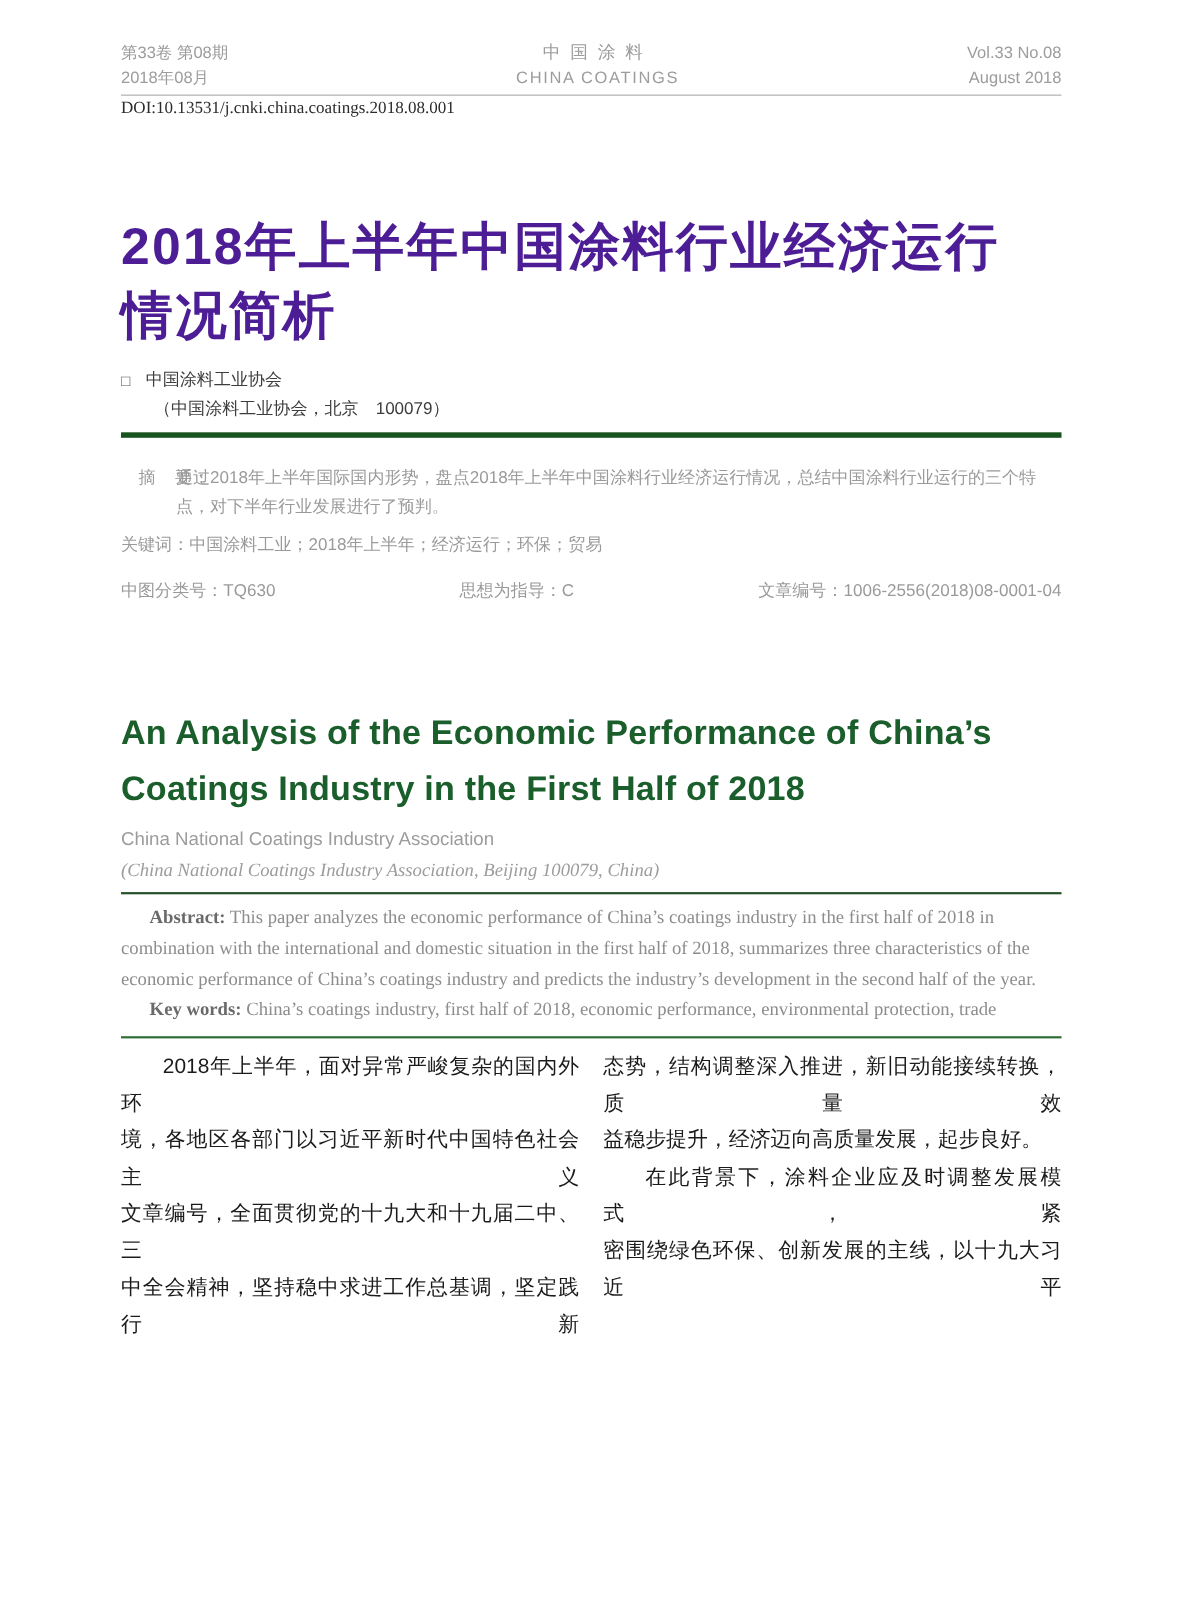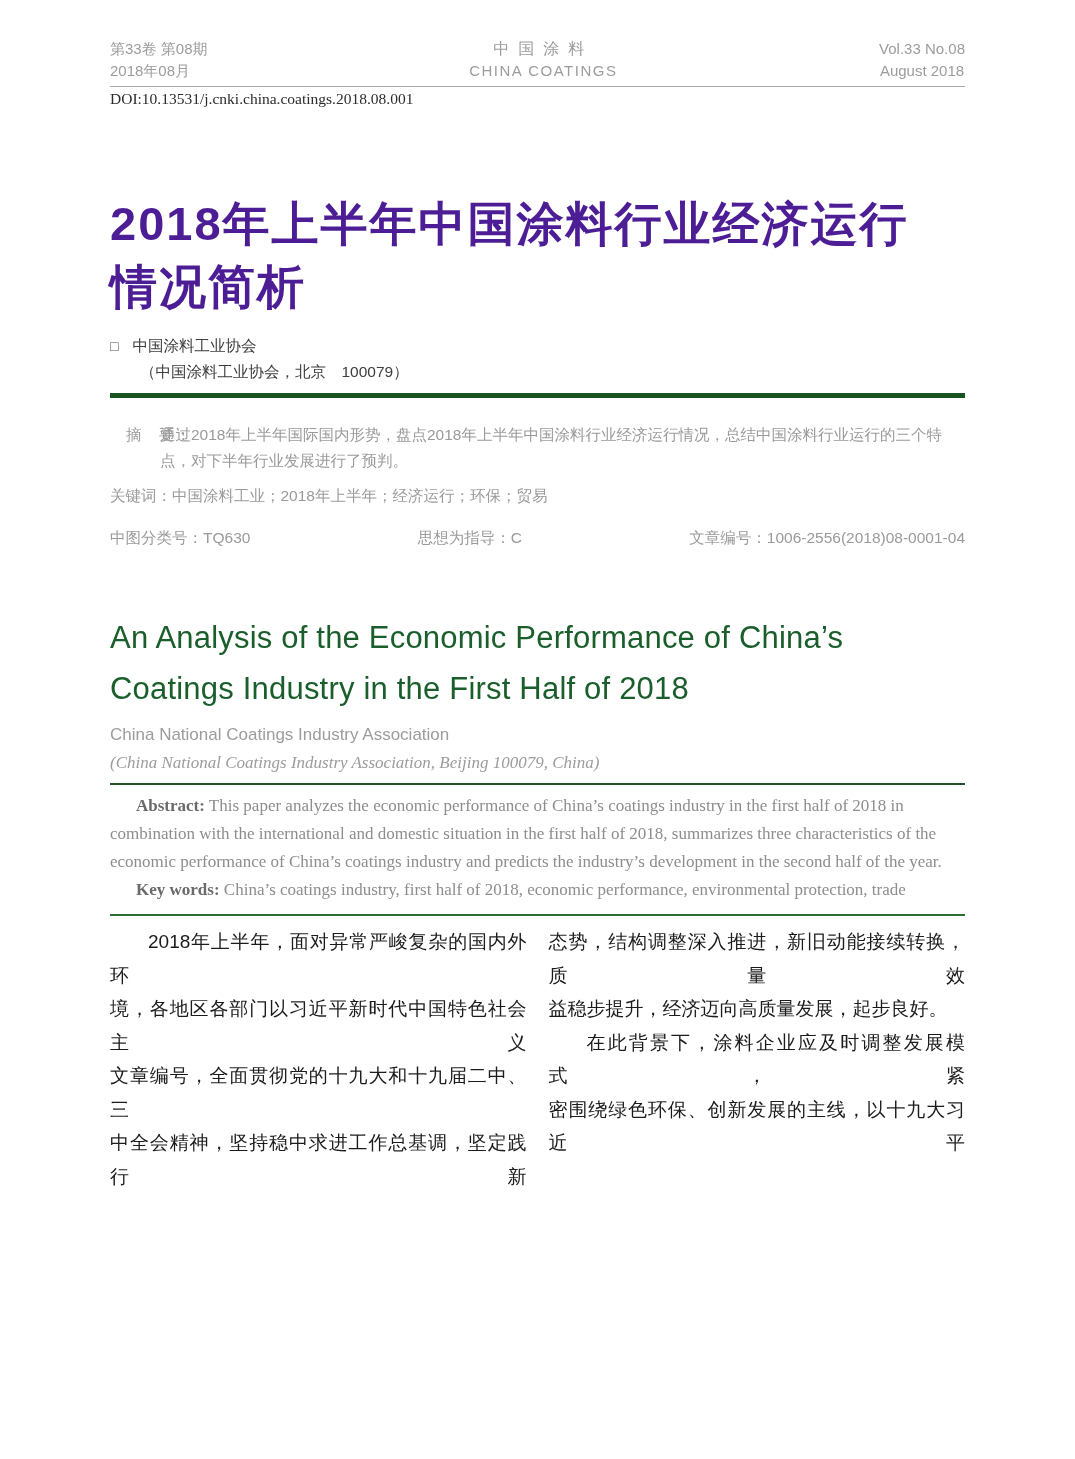--- a/index.html
+++ b/index.html
@@ -22,21 +22,21 @@
     align-items: flex-end;
     padding-top: 38px;
     border-bottom: 1px solid #a8a8a8;
     padding-bottom: 4px;
     color: #9c9c9c;
     font-size: 15px;
     line-height: 22px;
   }
   .jheader .col-left { text-align: left; }
   .jheader .col-center { text-align: center; }
-  .jheader .col-right { text-align: center; }
+  .jheader .col-right { text-align: right; }
   .jheader .cn-journal { letter-spacing: 9px; font-size: 16px; }
   .jheader .en-journal { letter-spacing: 1.5px; }
   .doi {
     font-family: "Liberation Serif", serif;
     font-size: 15.5px;
     color: #2b2b2b;
     margin-top: 3px;
   }
 
   
@@ -63,23 +63,23 @@
 
   
   .abs-cn { margin-top: 24px; color: #9a9a9a; font-size: 15.5px; line-height: 26px; }
   .hang { position: relative; padding-left: 50px; }
   .hang .lbl { position: absolute; left: 16px; top: 0; letter-spacing: 1px; }
   .kw-line { margin-top: 9px; }
   .clc-row { display: flex; justify-content: space-between; margin-top: 16px; }
 
   
   .title-en {
-    margin-top: 61px;
+    margin-top: 89px;
     color: #1a5e2b;
-    font-weight: normal;
+    font-weight: bold;
     font-size: 31px;
     line-height: 51px;
     letter-spacing: 0.2px;
   }
   .affil-en-1 { margin-top: 11px; color: #9c9c9c; font-size: 17px; }
   .affil-en-2 {
     margin-top: 8px;
     color: #9c9c9c;
     font-family: "Liberation Serif", serif;
     font-style: italic;

